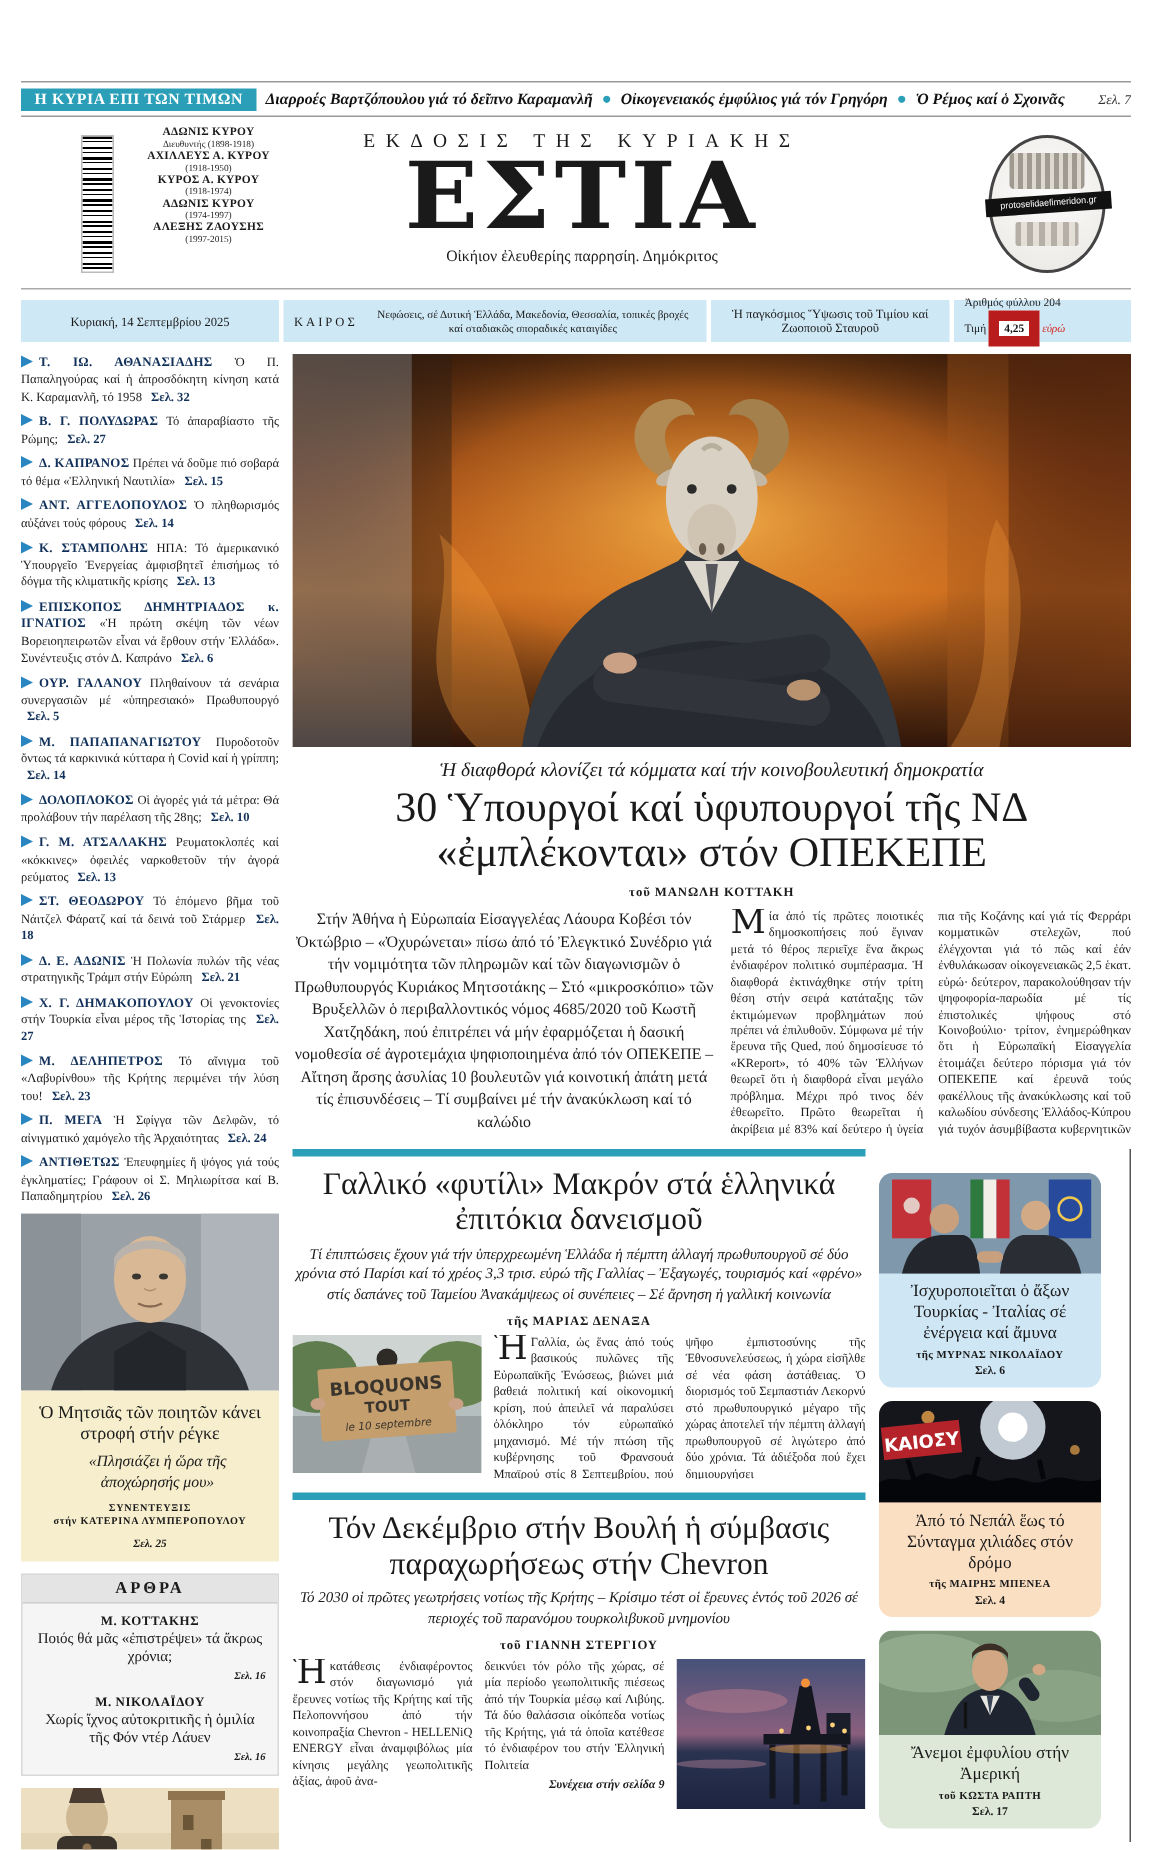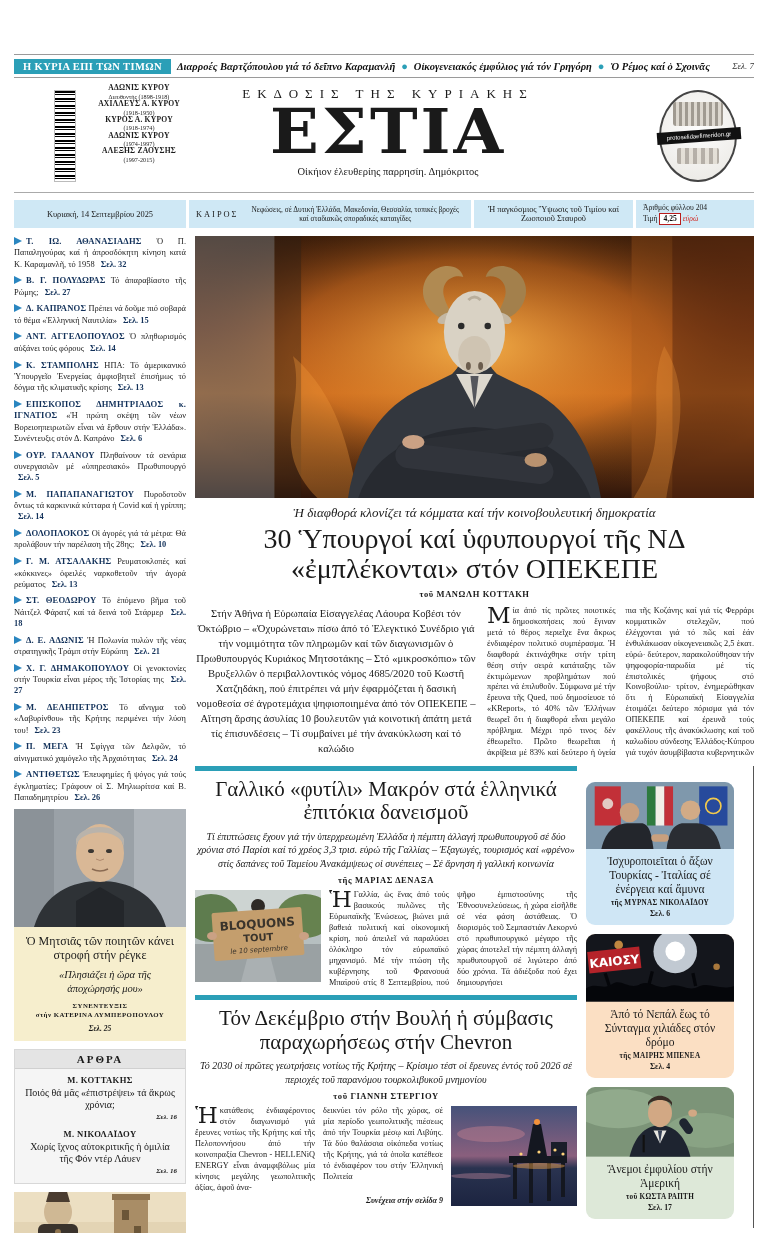--- a/index.html
+++ b/index.html
@@ -36,21 +36,21 @@
              background:repeating-linear-gradient(90deg,#9a9288 0 4px,#ddd7cc 4px 8px);opacity:.7;border-radius:2px;}
   
   .infobar{display:flex;gap:3px;margin:7px 14px 0;height:28px;font-size:8.4px;}
   .info-cell{background:#cfe8f5;display:flex;align-items:center;justify-content:center;text-align:center;padding:0 7px;}
   .ic-date{width:158px;}
   .ic-feast{flex:1;}
   .ic-weather{width:268px;gap:8px;}
   .w-label{letter-spacing:2px;font-size:8.4px;}
   .w-text{font-size:7.4px;line-height:1.25;}
   .ic-issue{width:104px;flex-direction:column;line-height:1.3;font-size:7.6px;align-items:flex-start;text-align:left;}
-  .price-box{display:inline-block;border:1px solid #b91c1c;background:#fff;color:#111;font-weight:bold;
+  .price-box{display:inline-block;border:7px solid #b91c1c;background:#fff;color:#111;font-weight:bold;
              padding:0 3px;margin:0 2px;font-size:7.6px;}
   .cur{color:#d22a24;font-style:italic;}
   
   .content{display:flex;gap:9px;margin:8px 14px 0;}
   .left-col{width:172px;flex:none;}
   .main-col{flex:1;min-width:0;}
   
   .s-item{font-size:8.4px;line-height:1.33;margin-bottom:5.5px;text-align:justify;}
   .tri{display:inline-block;width:0;height:0;border-left:8px solid #2a86c0;border-top:4.5px solid transparent;
        border-bottom:4.5px solid transparent;margin-right:4px;vertical-align:-1px;}
@@ -77,21 +77,21 @@
   .les-photo{width:172px;height:82px;display:block;}
   
   .hero{width:100%;height:262px;display:block;}
   .kicker{text-align:center;font-style:italic;font-size:13px;margin-top:7px;}
   .headline{text-align:center;font-size:28px;line-height:1.07;margin-top:3px;}
   .byline{text-align:center;font-weight:bold;font-size:8.5px;letter-spacing:.6px;margin-top:5px;}
   .lead-body{display:flex;gap:10px;margin-top:7px;height:152px;overflow:hidden;}
   .lead-deck{width:282px;flex:none;font-size:10.6px;line-height:1.42;text-align:center;}
   .bcol{flex:1;min-width:0;font-size:8.3px;line-height:1.32;text-align:justify;}
   .dropcap{float:left;font-size:23px;line-height:19px;padding-right:2px;font-family:"DejaVu Serif",serif;}
-  .cont{font-style:italic;font-weight:bold;font-size:8px;text-align:right;margin-top:13px;}
+  .cont{font-style:italic;font-weight:bold;font-size:8px;text-align:right;margin-top:2px;}
   
   .lower{display:flex;gap:9px;margin-top:8px;}
   .center-col{width:382px;flex:none;}
   .divider{height:5px;background:#2b9fb7;margin-bottom:7px;}
   .h2{text-align:center;font-size:21px;line-height:1.12;}
   .deck2{text-align:center;font-style:italic;font-size:10px;line-height:1.35;margin-top:5px;}
   .art-body{display:flex;gap:8px;margin-top:5px;overflow:hidden;}
   .ph{flex:none;display:block;}
   .rail{flex:1;min-width:0;border-right:1px solid #555;padding:16px 19px 0 0;}
   .rail-box{border-radius:9px;overflow:hidden;margin-bottom:9px;text-align:center;}

